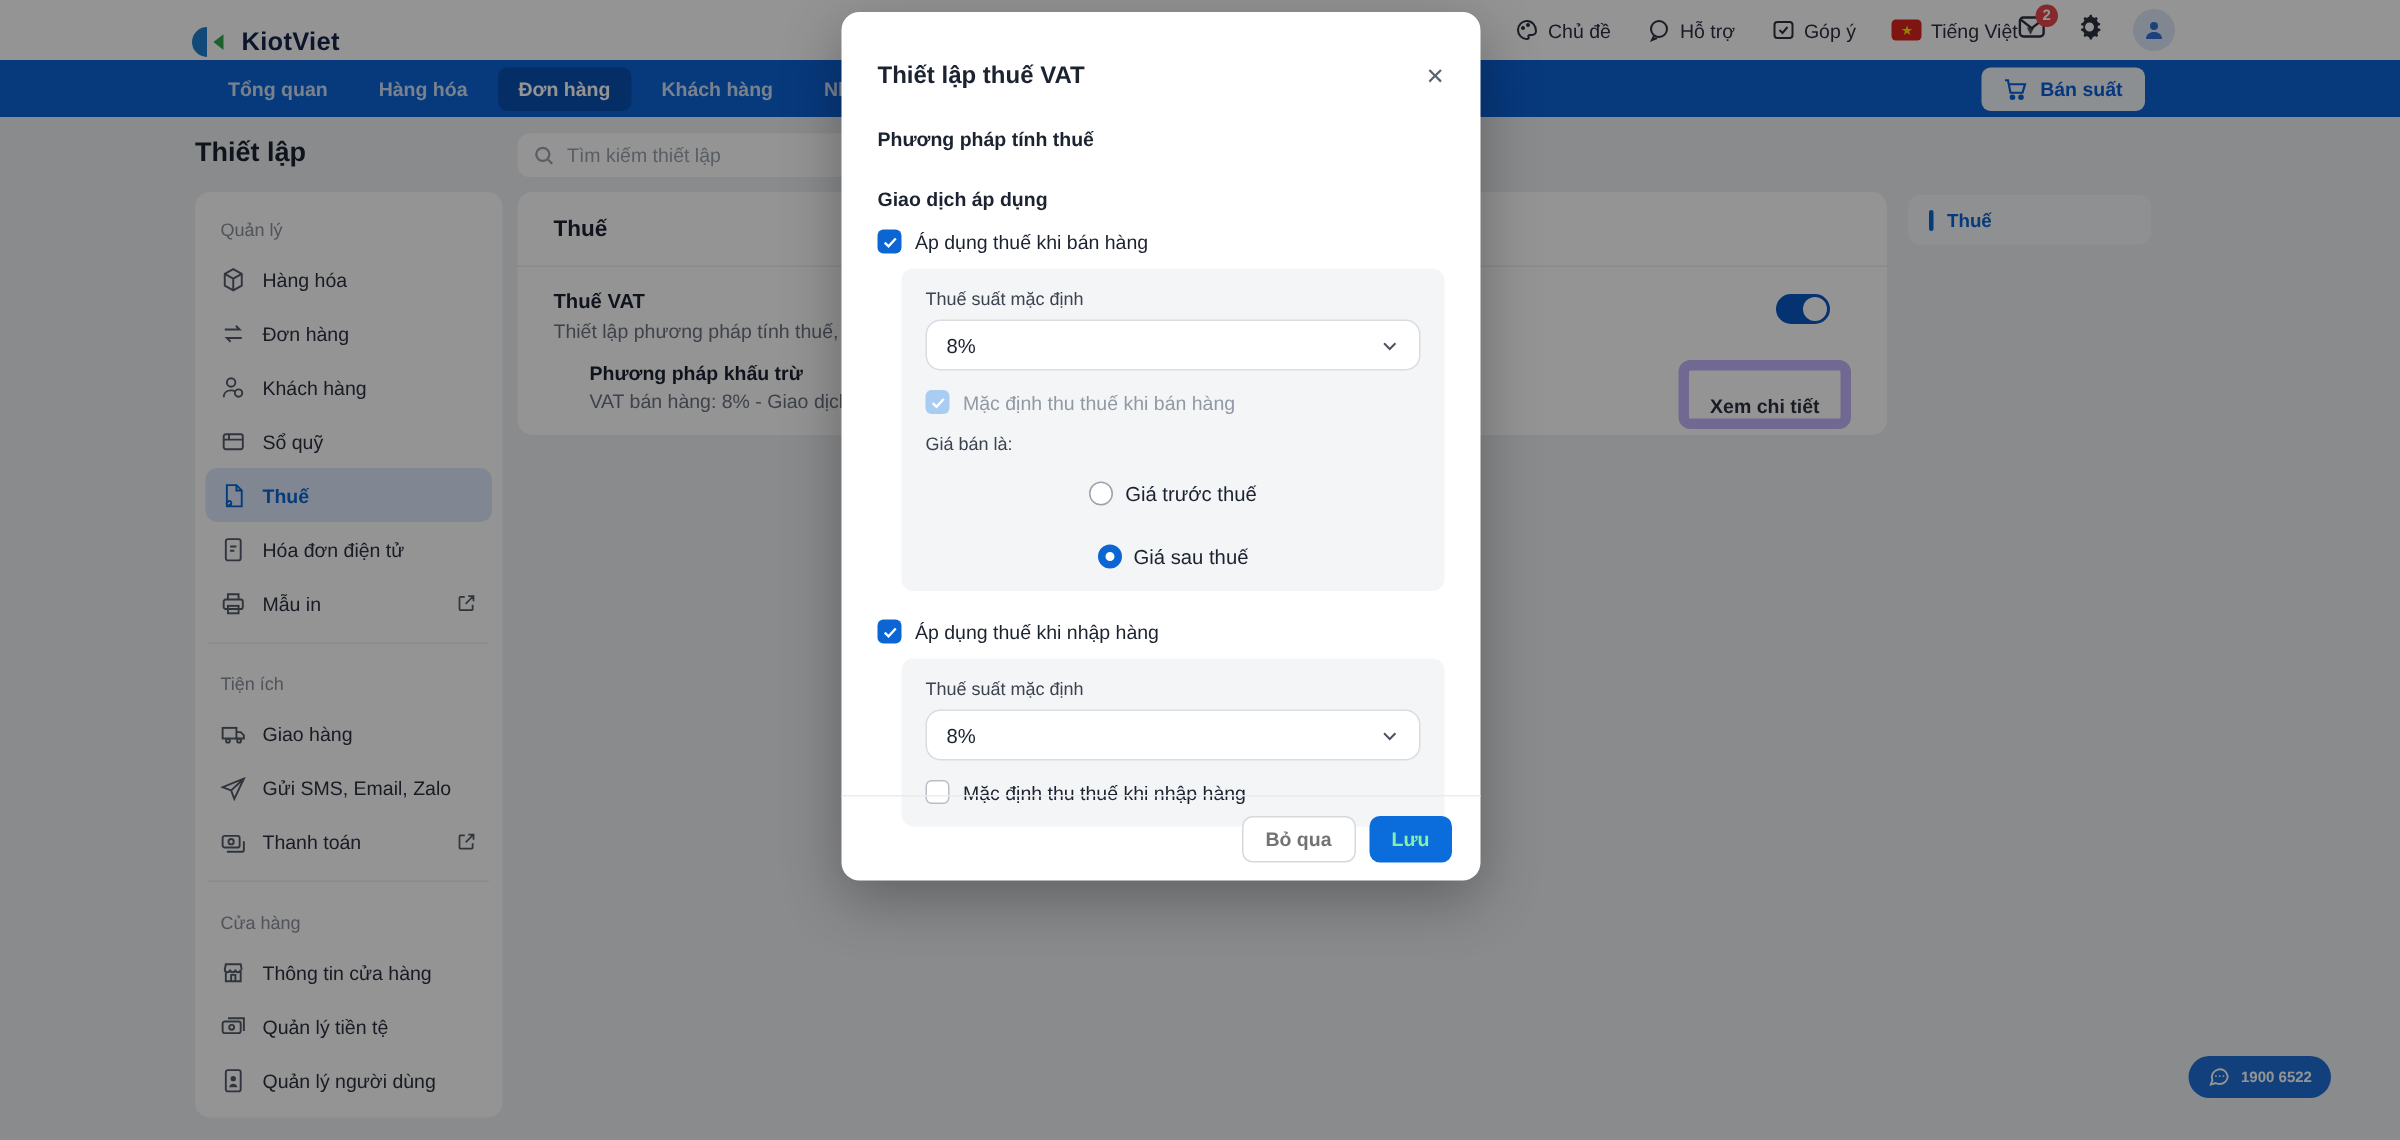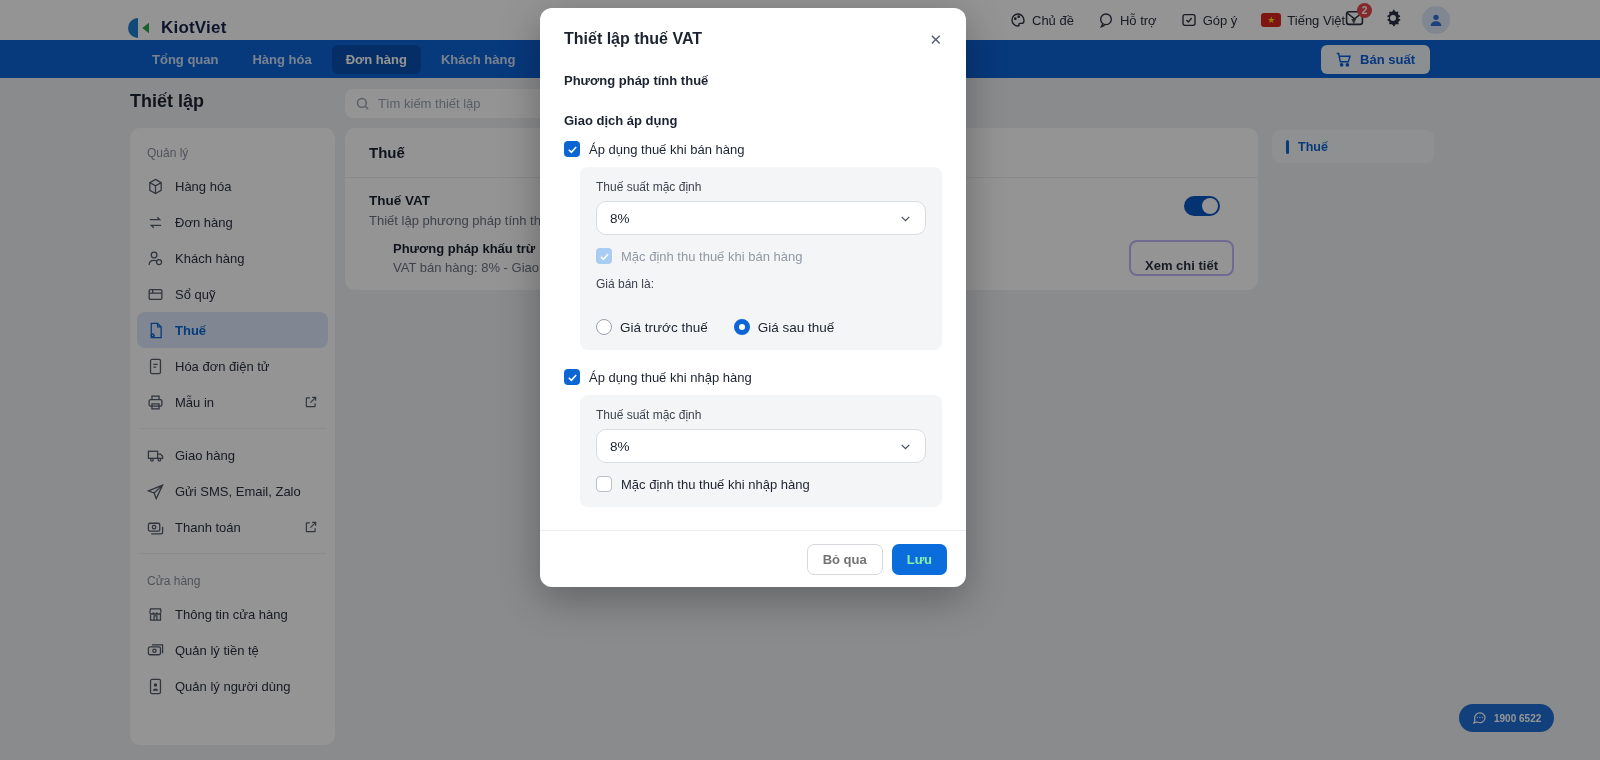--- a/index.html
+++ b/index.html
@@ -45,51 +45,51 @@
 
   
   .main-card { position:absolute; left:345px; top:128px; width:913px; height:162px; background:#ffffff; border-radius:10px; }
   .main-card-head { height:50px; display:flex; align-items:center; padding:0 24px; font-size:15px; font-weight:800; color:#1b2230; border-bottom:1px solid #ededf0; }
   .main-card-body { position:relative; padding:15px 24px; }
   .row-title { font-size:13.5px; font-weight:700; color:#1b2230; }
   .row-sub { font-size:13px; color:#6b7280; margin-top:5px; }
   .row-nested { margin:13px 0 0 24px; }
   .toggle { position:absolute; right:38px; top:18px; width:36px; height:20px; border-radius:10px; background:#0a58c4; cursor:pointer; }
   .toggle .knob { position:absolute; right:2px; top:2px; width:16px; height:16px; border-radius:50%; background:#fff; }
-  .detail-btn { position:absolute; right:24px; top:62px; height:29px; padding:16px 14px; background:#fff; border:2px solid #c4b5fd; border-radius:8px; font-size:13px; font-weight:700; color:#2b3140; cursor:pointer; font-family:"Liberation Sans",sans-serif; }
+  .detail-btn { position:absolute; right:24px; top:62px; height:29px; padding:16px 14px; background:#fff; border:7px solid #c4b5fd; border-radius:8px; font-size:13px; font-weight:700; color:#2b3140; cursor:pointer; font-family:"Liberation Sans",sans-serif; }
 
   
   .anchor-panel { position:absolute; left:1272px; top:130px; width:162px; height:33px; background:#f7f8fa; border-radius:8px; display:flex; align-items:center; padding:0 14px; gap:9px; }
   .anchor-bar { width:3px; height:14px; background:#0b66d4; border-radius:2px; }
   .anchor-label { font-size:12.5px; color:#0b66d4; font-weight:600; cursor:pointer; }
 
   
   .phone-badge { position:absolute; left:1459px; top:704px; height:28px; background:#1f6fd6; border-radius:15px; display:flex; align-items:center; gap:7px; padding:0 13px; color:#fff; font-size:10px; font-weight:700; cursor:pointer; }
 
   
   .overlay { position:absolute; inset:0; background:rgba(0,0,0,0.42); z-index:50; }
-  .modal { position:absolute; left:540px; top:8px; width:426px; height:579px; background:#ffffff; border-radius:12px; z-index:60; box-shadow:0 12px 40px rgba(0,0,0,.3); padding:0 24px; }
+  .modal { position:absolute; left:561px; top:8px; width:426px; height:579px; background:#ffffff; border-radius:12px; z-index:60; box-shadow:0 12px 40px rgba(0,0,0,.3); padding:12px 24px; }
   .modal-title-row { display:flex; align-items:center; justify-content:space-between; padding-top:22px; }
   .modal-title { font-size:16px; font-weight:800; color:#1b2230; }
   .modal-close { font-size:15px; color:#5a6170; cursor:pointer; line-height:1; }
   .sec-label { font-size:13px; font-weight:700; color:#1b2230; margin-top:25px; }
   .method-row { display:flex; gap:14px; margin-top:11px; }
   .method-card { position:relative; flex:1; height:57px; border:1px solid #dfe2e7; border-radius:8px; display:flex; align-items:center; padding-left:16px; font-size:13.5px; font-weight:600; color:#1b2230; cursor:pointer; background:#fff; }
   .method-card.selected { border:2px solid #0b66d4; }
   .method-badge { position:absolute; top:-2px; right:-2px; width:22px; height:22px; background:#0b66d4; border-radius:5px; display:flex; align-items:center; justify-content:center; }
   .check-row { display:flex; align-items:center; gap:9px; margin-top:13px; font-size:13px; color:#1b2230; cursor:pointer; }
   .cbx { width:16px; height:16px; border-radius:4px; flex:none; display:flex; align-items:center; justify-content:center; }
   .cbx.on { background:#0b66d4; }
   .cbx.on-dis { background:#a9ccf2; }
   .cbx.off { background:#fff; border:1.5px solid #b9bec7; }
   .gray-panel { margin-left:16px; margin-top:10px; background:#f4f5f7; border-radius:8px; padding:13px 16px 15px 16px; }
   .small-label { font-size:12px; color:#3c4350; }
   .select { margin-top:7px; height:34px; background:#fff; border:1px solid #d9dce1; border-radius:10px; display:flex; align-items:center; justify-content:space-between; padding:0 13px; font-size:13.5px; color:#1b2230; cursor:pointer; }
   .muted { color:#9199a4; }
-  .radio-row { display:flex; align-items:center; gap:26px; margin-top:28px; font-size:13.5px; color:#1b2230; }
+  .radio-row { display:flex; align-items:center; gap:26px; margin-top:18px; font-size:13.5px; color:#1b2230;flex-direction:column; }
   .radio-opt { display:flex; align-items:center; gap:8px; cursor:pointer; }
   .rdo { width:16px; height:16px; border-radius:50%; background:#fff; border:1.5px solid #9aa2ae; flex:none; }
   .rdo.sel { border:5px solid #0b66d4; }
   .modal-footer { position:absolute; left:0; bottom:0; width:100%; height:57px; border-top:1px solid #ececef; display:flex; align-items:center; justify-content:flex-end; gap:9px; padding:0 19px; }
   .btn-ghost { height:31px; padding:0 15px; background:#fff; border:1px solid #d5d8dd; border-radius:7px; font-size:13px; font-weight:600; color:#737373; cursor:pointer; font-family:"Liberation Sans",sans-serif; }
   .btn-primary { height:31px; padding:0 15px; background:#0b6cdc; border:none; border-radius:7px; font-size:13px; font-weight:700; color:#86efac; cursor:pointer; font-family:"Liberation Sans",sans-serif; }
 </style>
 </head>
 <body>
 
@@ -236,20 +236,21 @@
         <rect x="3" y="8" width="18" height="9" rx="2"></rect>
         <rect x="7" y="14" width="10" height="7"></rect>
       </svg>
     <span>Mẫu in</span>
     <svg class="ext" width="14" height="14" viewBox="0 0 24 24" fill="none" stroke="currentColor" stroke-width="2">
         <path d="M14 4h6v6M20 4l-9 9M10 5H5a1 1 0 0 0-1 1v13a1 1 0 0 0 1 1h13a1 1 0 0 0 1-1v-5"></path>
       </svg>
   </div>
 
   <div class="side-div"></div>
+  <div class="side-sec-title">Tiện ích</div>
 
   <div class="side-item">
     <svg width="17" height="17" viewBox="0 0 24 24" fill="none" stroke="currentColor" stroke-width="1.8">
         <rect x="2" y="6" width="13" height="10"></rect>
         <path d="M15 10h4l3 3v3h-7"></path>
         <circle cx="7" cy="18" r="1.8"></circle>
         <circle cx="17.5" cy="18" r="1.8"></circle>
       </svg>
     <span>Giao hàng</span>
   </div>

